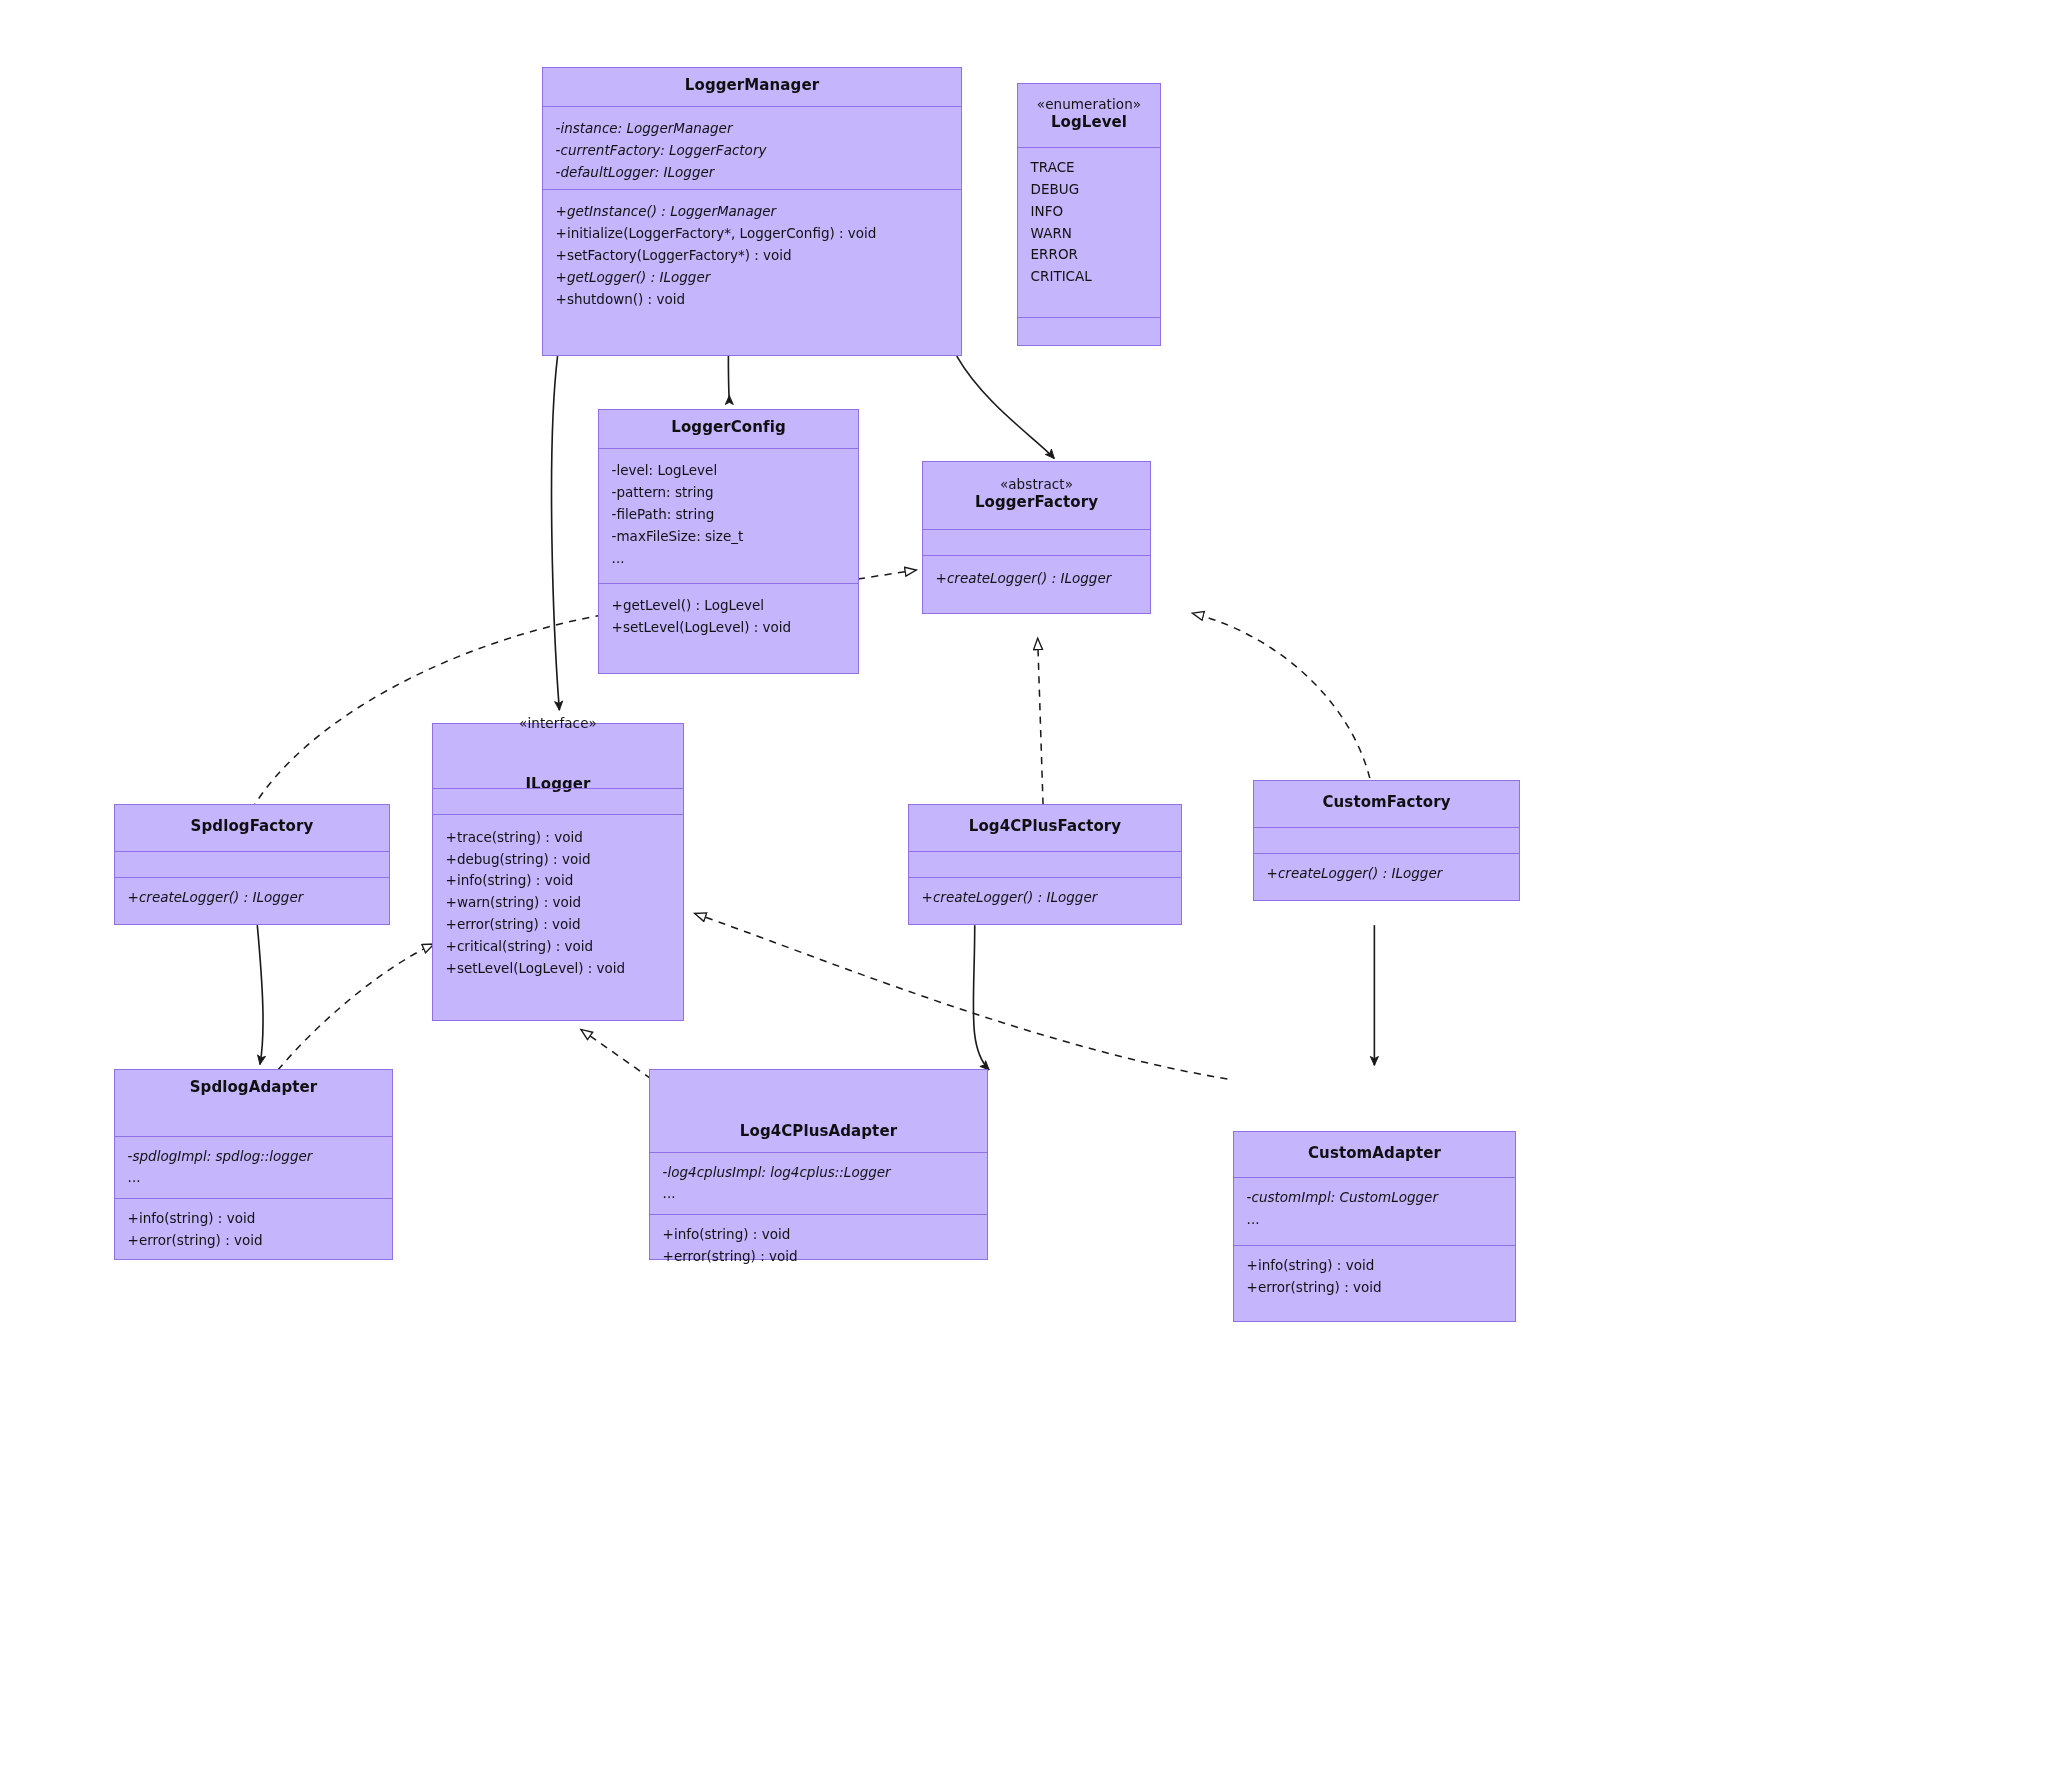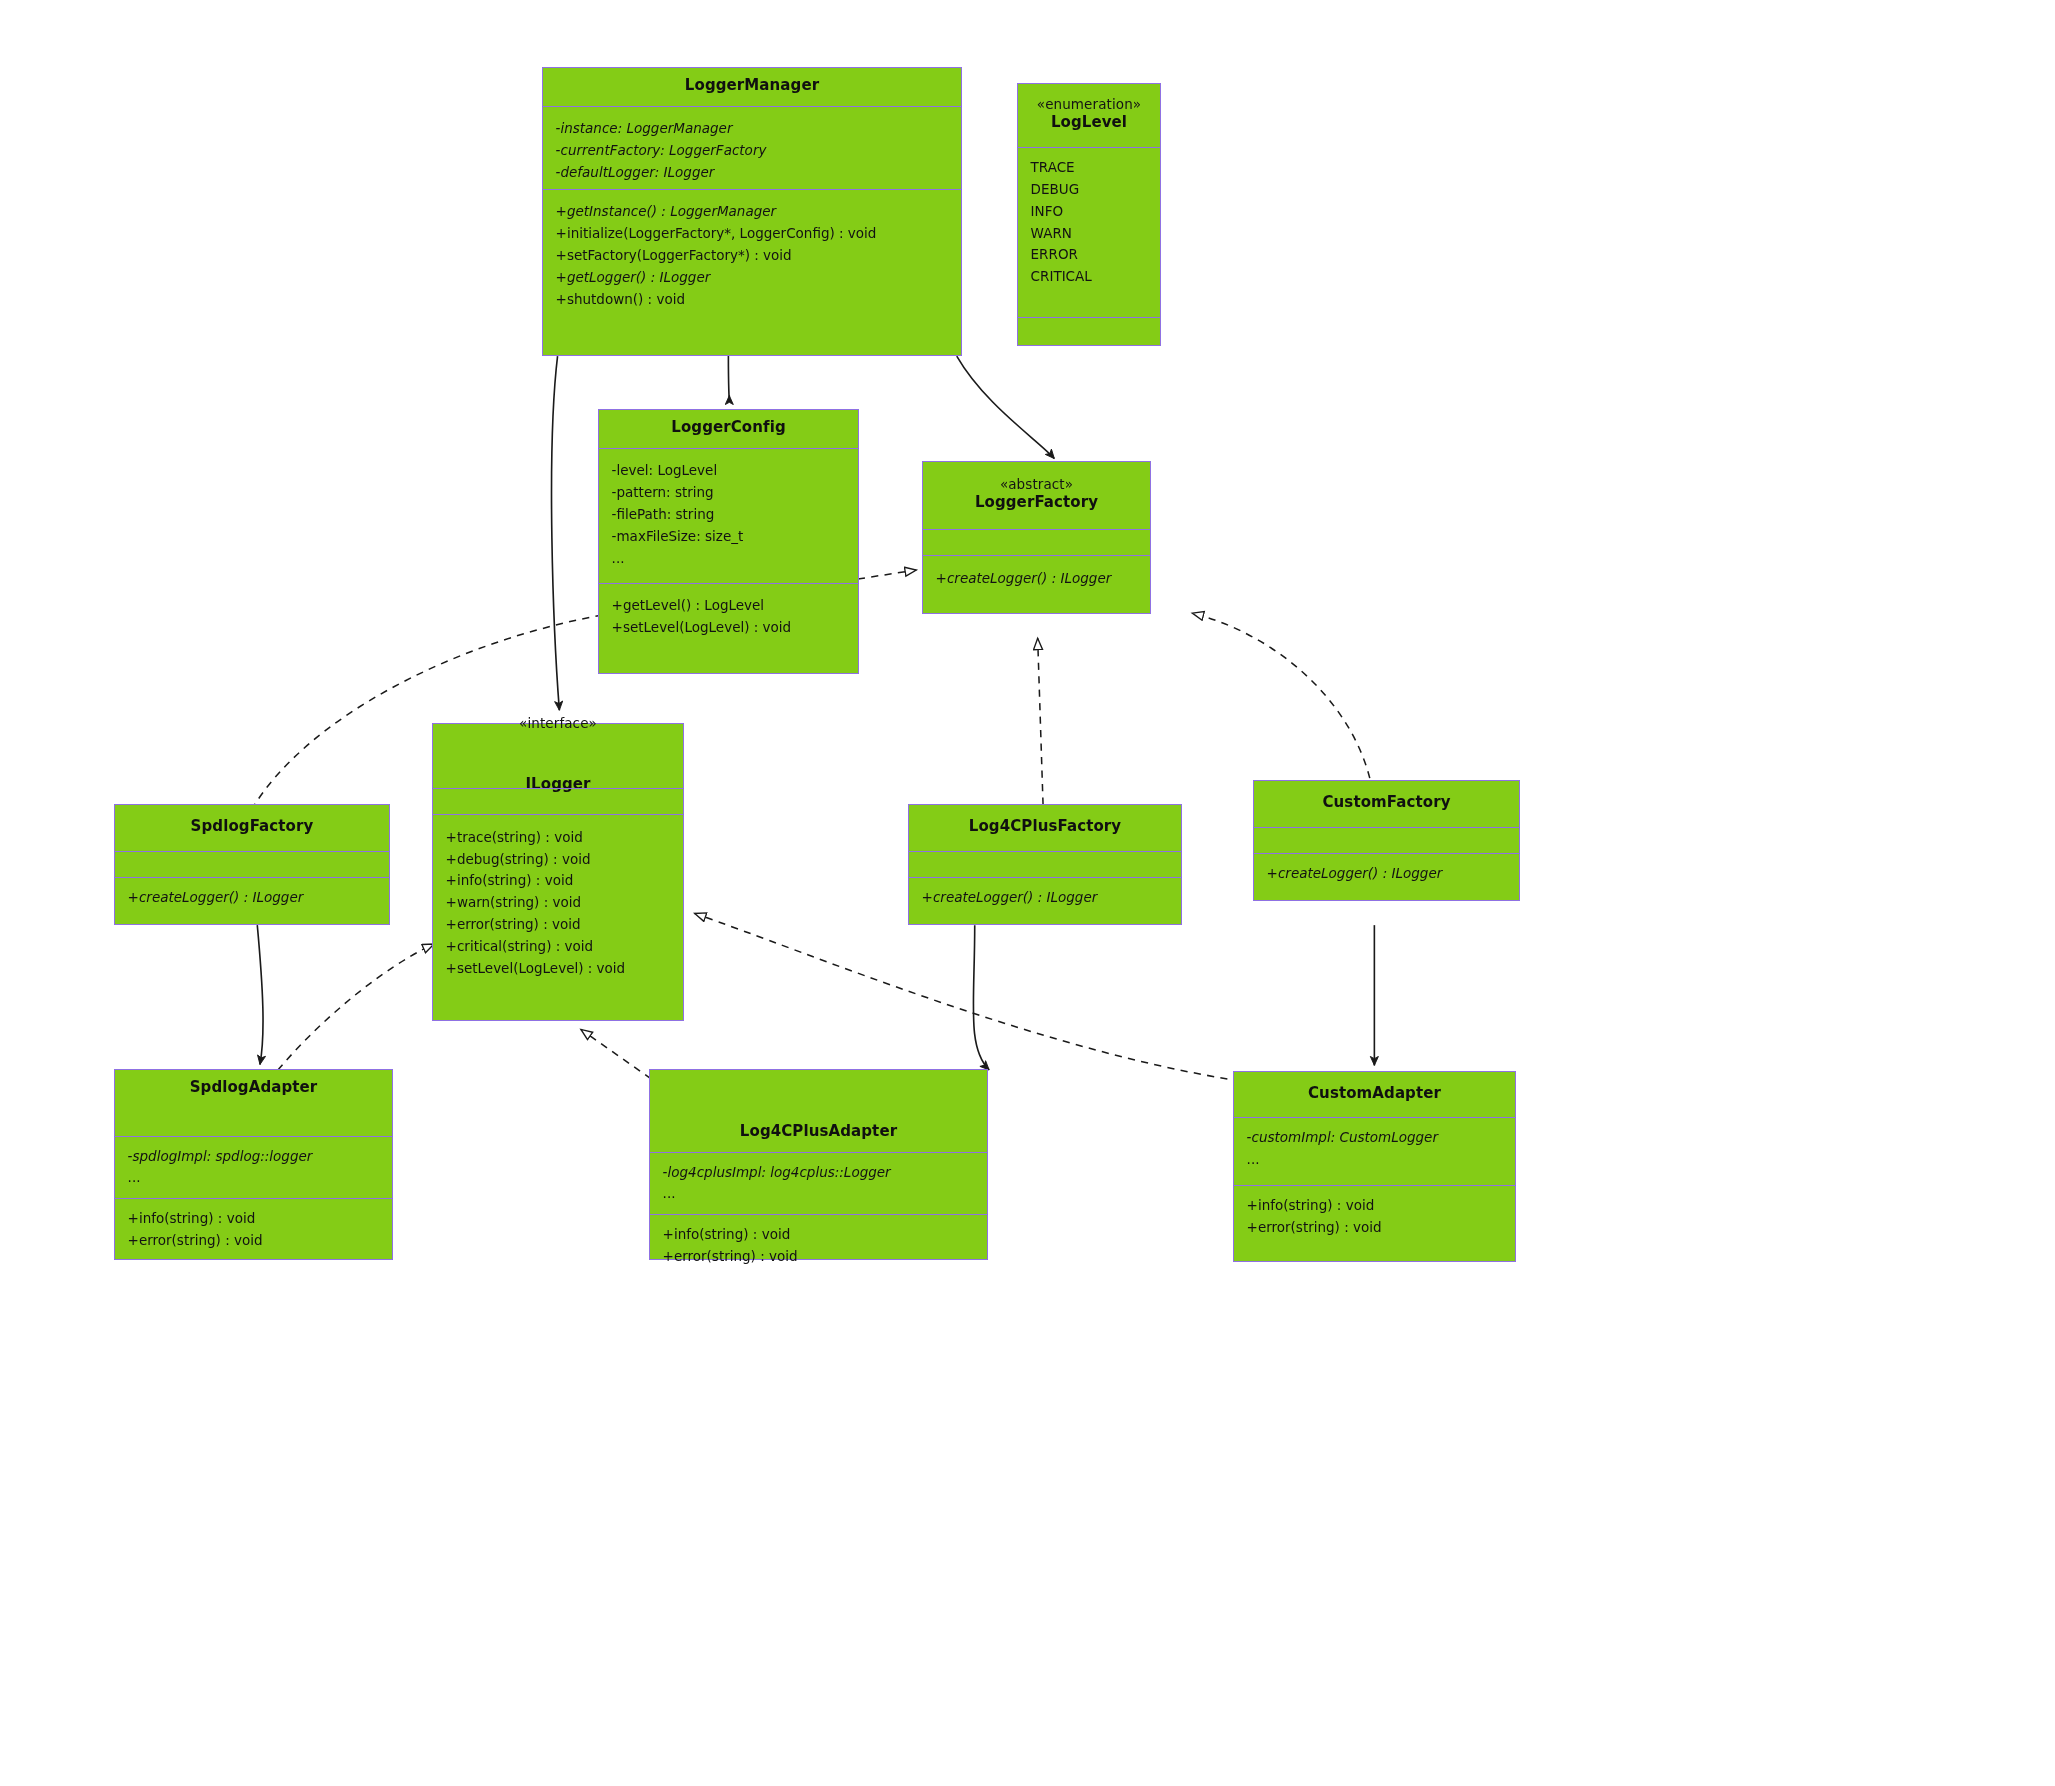--- a/index.html
+++ b/index.html
@@ -21,21 +21,21 @@
     position: absolute;
     left: 0;
     top: 0;
     width: 2056px;
     height: 1786px;
     pointer-events: none;
   }
   .uml-class {
     position: absolute;
     box-sizing: border-box;
-    background: #84cc16;
+    background: #c4b5fd;
     border: 1.8px solid #8f71e3;
     display: flex;
     flex-direction: column;
   }
   .compartment {
     box-sizing: border-box;
     position: relative;
   }
   .compartment + .compartment {
     border-top: 1.8px solid #8f71e3;
@@ -283,21 +283,21 @@
     <div class="compartment c-body pad-small" style="height:68px;">
       <div class="member italic">-log4cplusImpl: log4cplus::Logger</div>
       <div class="member">...</div>
     </div>
     <div class="compartment c-body pad-small" style="flex:1;">
       <div class="member">+info(string) : void</div>
       <div class="member">+error(string) : void</div>
     </div>
   </div>
 
-  <div class="uml-class" style="left:1233px; top:1071px; width:283px; height:191px;">
+  <div class="uml-class" style="left:1233px; top:1131px; width:283px; height:191px;">
     <div class="compartment c-header" style="height:45px;">
       <div class="class-name">CustomAdapter</div>
     </div>
     <div class="compartment c-body pad-small" style="height:68px;">
       <div class="member italic">-customImpl: CustomLogger</div>
       <div class="member">...</div>
     </div>
     <div class="compartment c-body pad-small" style="flex:1;">
       <div class="member">+info(string) : void</div>
       <div class="member">+error(string) : void</div>

